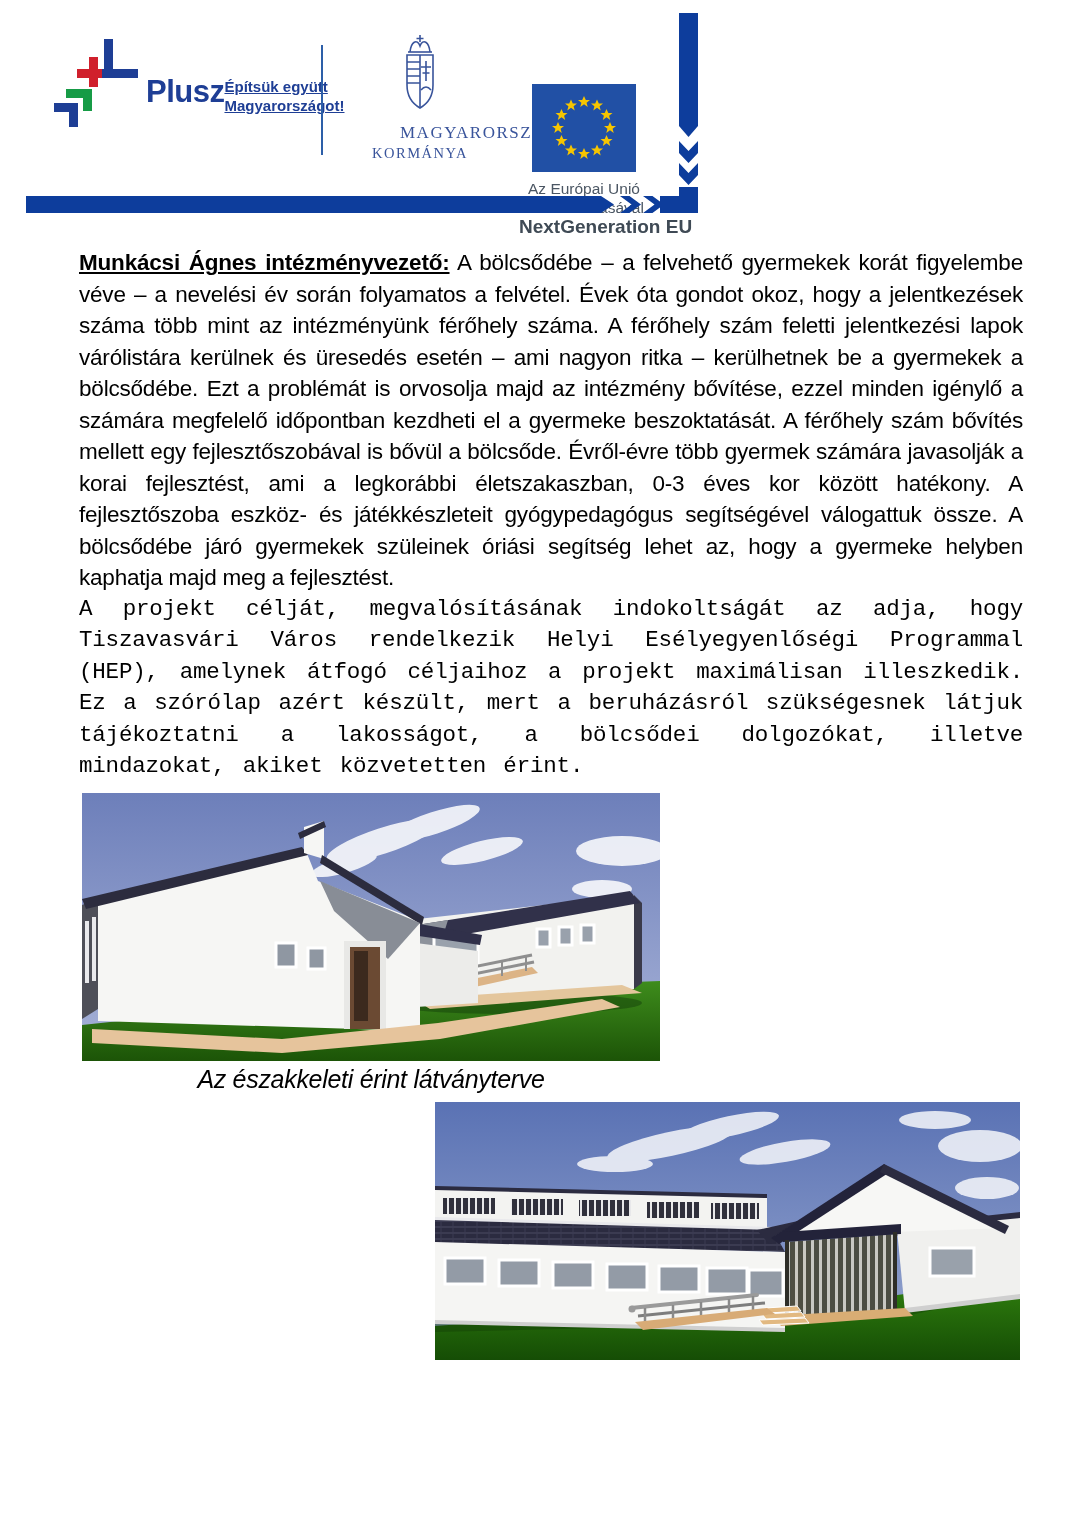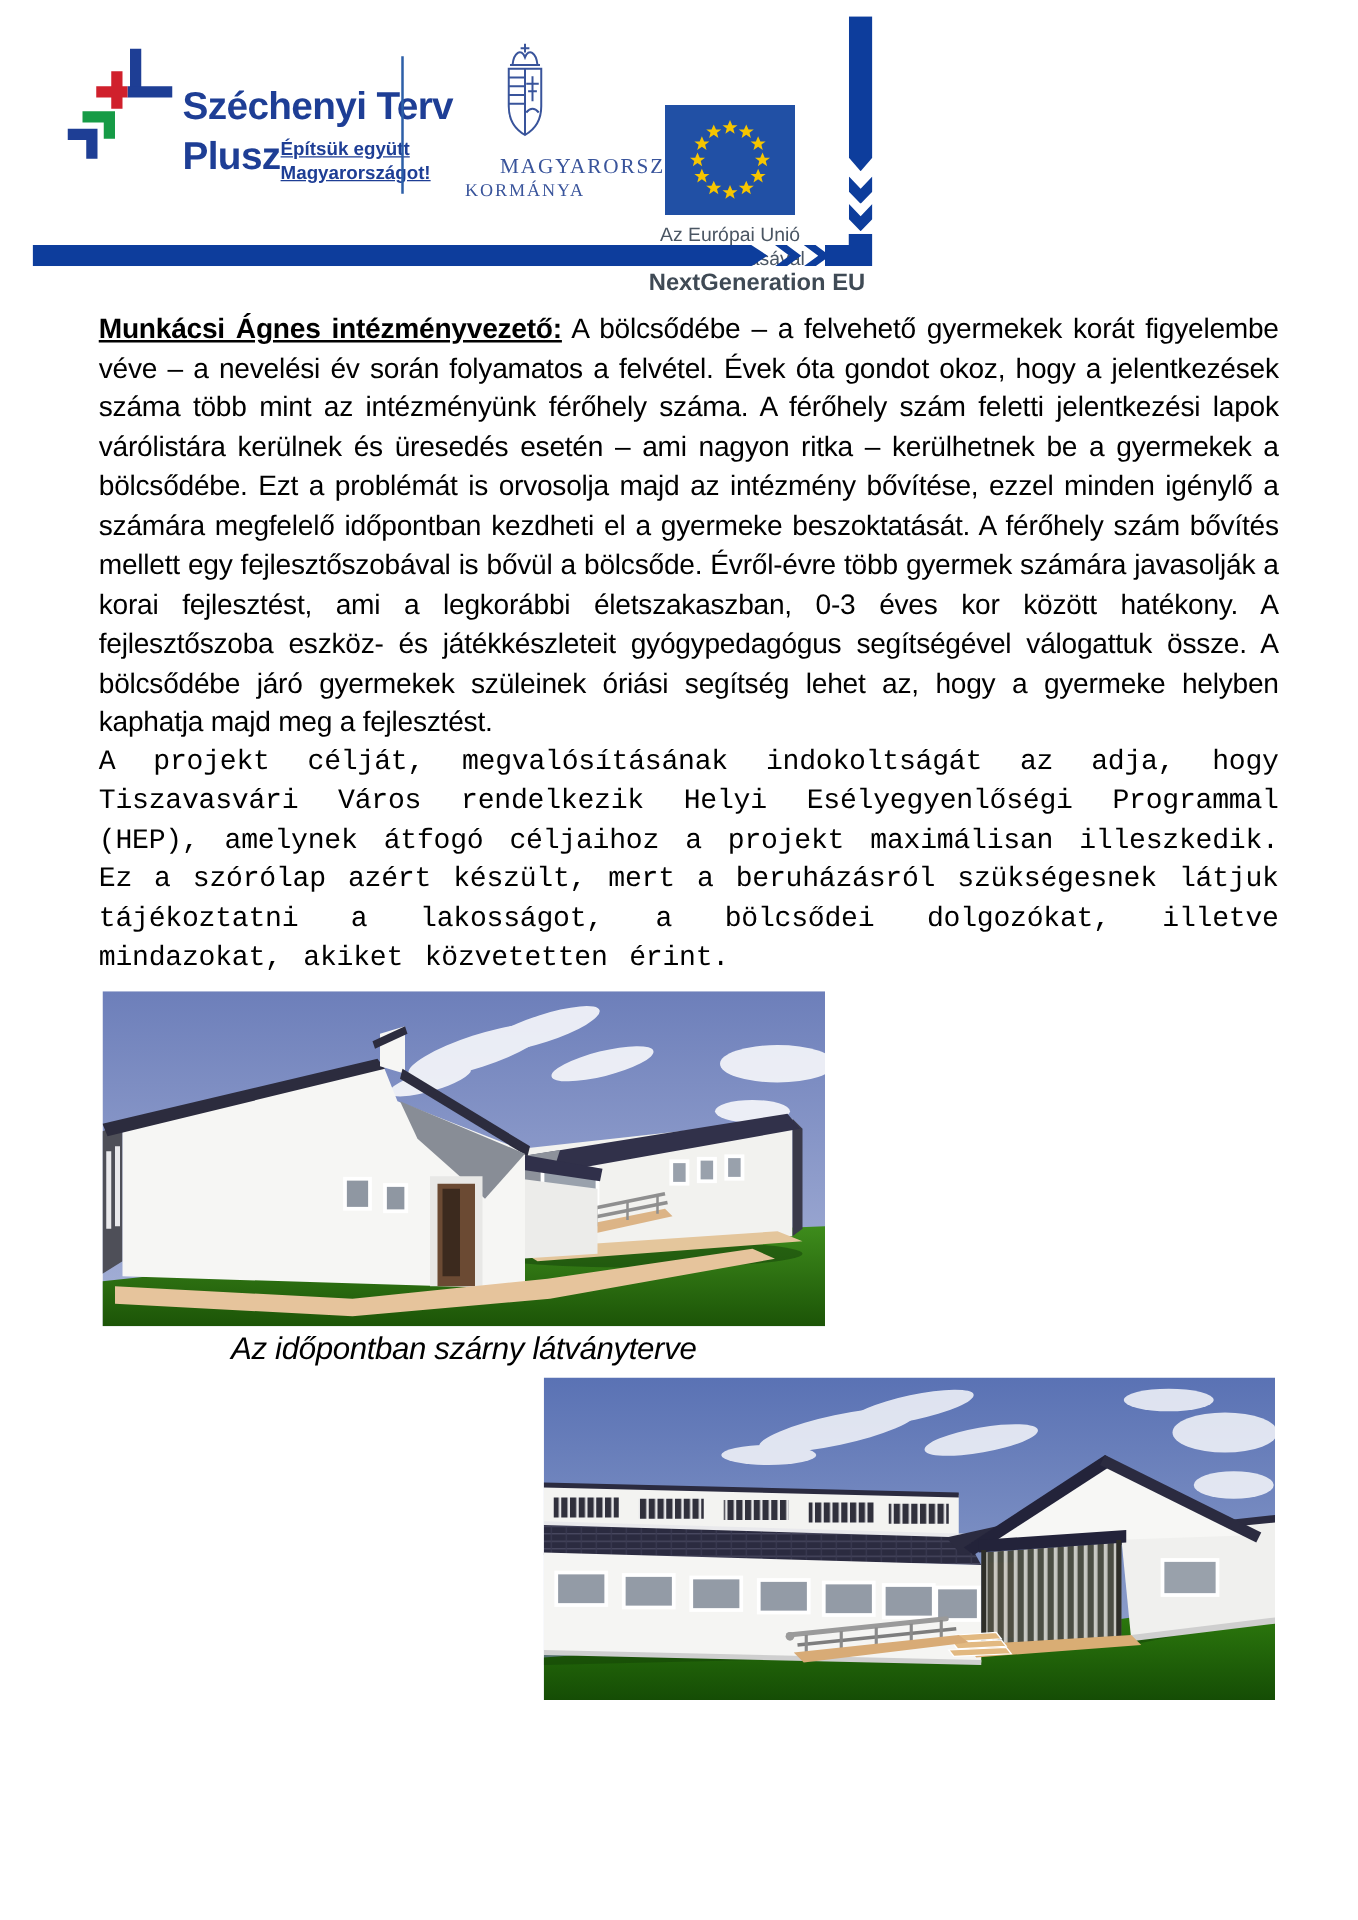--- a/index.html
+++ b/index.html
@@ -60,21 +60,20 @@
       <svg viewBox="0 0 84 94" aria-hidden="true">
         <rect x="50" y="0" width="9" height="35" fill="#1e3e95"></rect>
         <rect x="48" y="30" width="36" height="9" fill="#1e3e95"></rect>
         <rect x="35" y="18" width="9" height="30" fill="#d0202c"></rect>
         <rect x="23" y="30" width="25" height="9" fill="#d0202c"></rect>
         <path d="M12,50 h26 v22 h-9 v-13 h-17 z" fill="#169b46"></path>
         <path d="M0,64 h24 v24 h-9 v-15 h-15 z" fill="#1e3e95"></path>
       </svg>
     </div>
     <div class="sz-text">
-      <div class="sz-title">Széchenyi Terv</div>
       <div class="sz-row">
         <span class="sz-plusz">Plusz</span>
         <span class="sz-tagline">
           <span>Építsük együtt</span><br>
           <span>Magyarországot!</span>
         </span>
       </div>
     </div>
   </div>
 
@@ -197,21 +196,21 @@
         <rect x="262" y="148" width="42" height="88" fill="#e8e8e6"></rect>
         <rect x="268" y="154" width="30" height="82" fill="#6b4a33"></rect>
         <rect x="272" y="158" width="14" height="70" fill="#3c2a1e"></rect>
         <g fill="#8f97a2" stroke="#ffffff" stroke-width="3">
           <rect x="194" y="150" width="20" height="24"></rect>
           <rect x="226" y="155" width="17" height="21"></rect>
         </g>
         <polygon points="10,236 200,246 356,230 520,206 538,214 358,246 200,260 10,250" fill="#e6c49c"></polygon>
       </svg>
     </div>
-    <div class="cap cap1">Az időpontban szárny látványterve</div>
+    <div class="cap cap1">Az északkeleti érint látványterve</div>
 
     <div class="fig2">
       <svg viewBox="0 0 585 258" width="585" height="258" aria-hidden="true">
         <defs>
           <linearGradient id="sky2" x1="0" y1="0" x2="0" y2="1">
             <stop offset="0" stop-color="#5a72b4"></stop>
               <stop offset="1" stop-color="#9aa9d0"></stop>
           </linearGradient>
           <linearGradient id="grass2" x1="0" y1="0" x2="0" y2="1">
             <stop offset="0" stop-color="#31810f"></stop>

